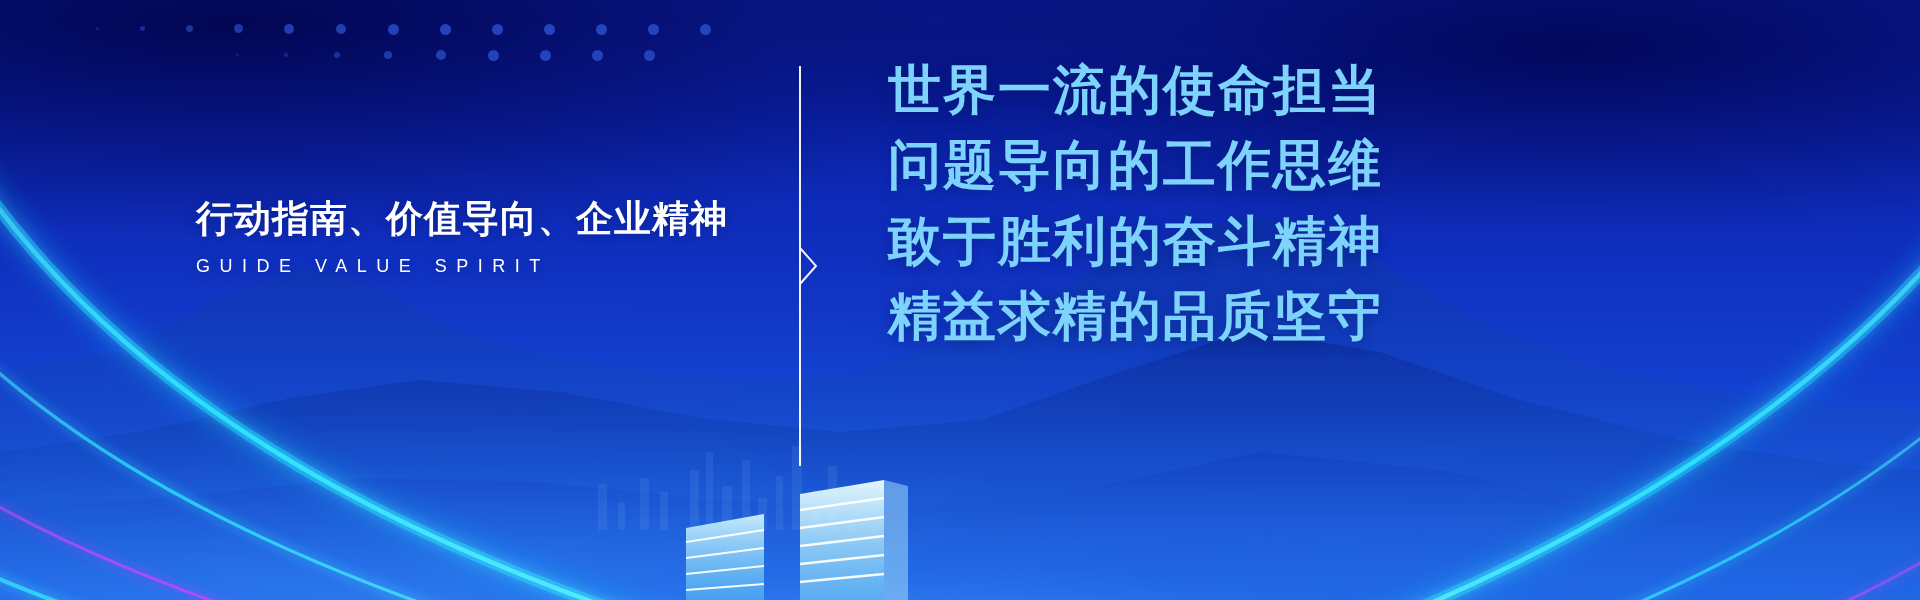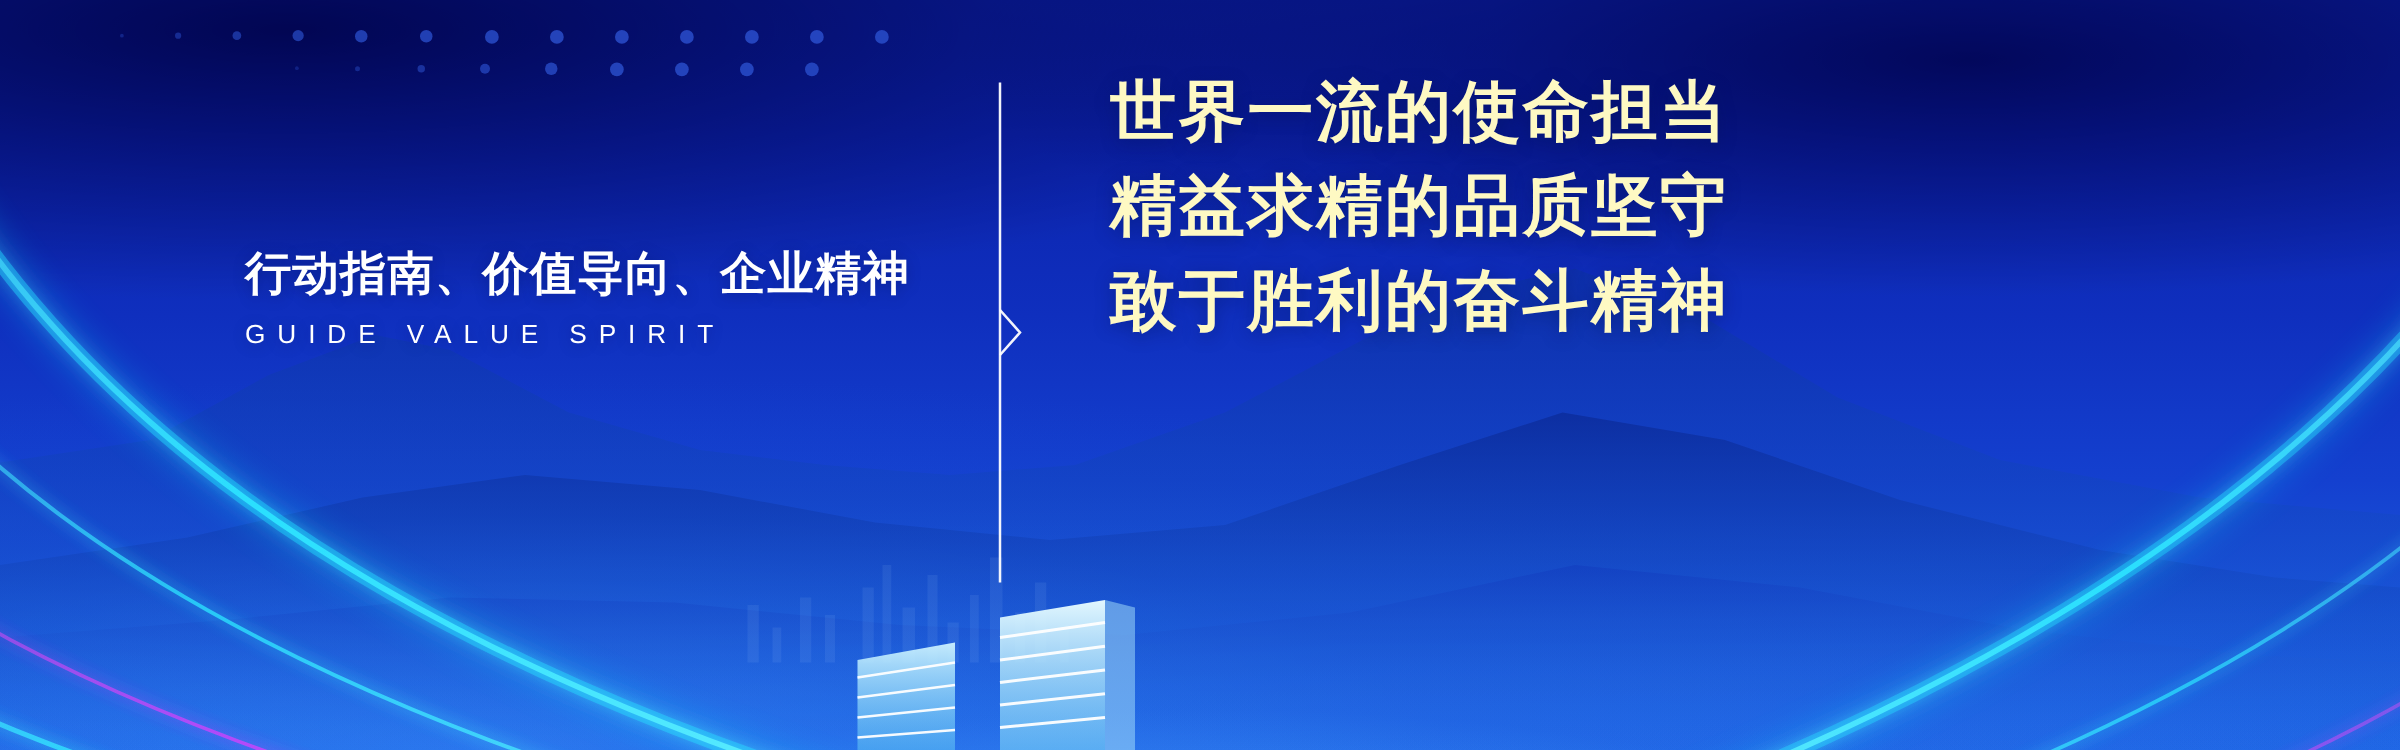--- a/index.html
+++ b/index.html
@@ -60,37 +60,37 @@
     font-size:37px;
     font-weight:700;
     letter-spacing:1px;
     line-height:1.25;
     white-space:nowrap;
     text-shadow:0 2px 10px rgba(0,20,90,0.35);
   }
   .left-en{
     margin-top:14px;
     color:#ffffff;
-    font-size:21px;
+    font-size:18px;
     font-weight:400;
     letter-spacing:9.5px;
     white-space:nowrap;
     text-shadow:0 2px 10px rgba(0,20,90,0.35);
   }
 
   
   .divider{position:absolute;left:796px;top:66px;width:28px;height:400px;}
   .divider svg{width:100%;height:100%;display:block;overflow:visible;}
 
   
   .right-block{
     position:absolute;left:888px;top:52px;
   }
   .right-line{
-    color:#fef9c3;
+    color:#7dd3fc;
     font-size:53px;
     font-weight:700;
     letter-spacing:2px;
     line-height:1.42;
     white-space:nowrap;
     text-shadow:0 3px 14px rgba(0,20,90,0.45);
   }
 </style>
 </head>
 <body>
@@ -274,17 +274,18 @@
 
   <div class="divider">
     <svg viewBox="0 0 28 400" preserveAspectRatio="none">
       <line x1="4" y1="0" x2="4" y2="400" stroke="#ffffff" stroke-width="2" opacity="0.95"></line>
       <polyline points="4,182 20,200 4,218" fill="none" stroke="#ffffff" stroke-width="2" opacity="0.95"></polyline>
     </svg>
   </div>
 
   <div class="right-block">
     <div class="right-line">世界一流的使命担当</div>
+    <div class="right-line">问题导向的工作思维</div>
+    <div class="right-line">敢于胜利的奋斗精神</div>
     <div class="right-line">精益求精的品质坚守</div>
-    <div class="right-line">敢于胜利的奋斗精神</div>
   </div>
 
 </div>
 
 </body></html>

